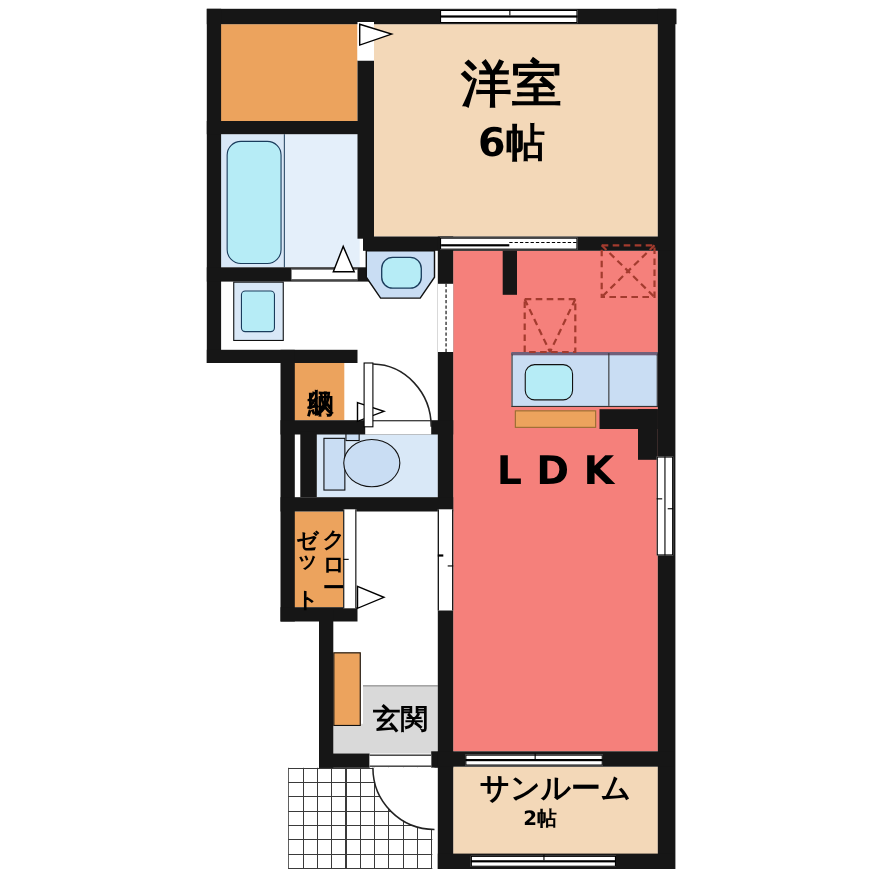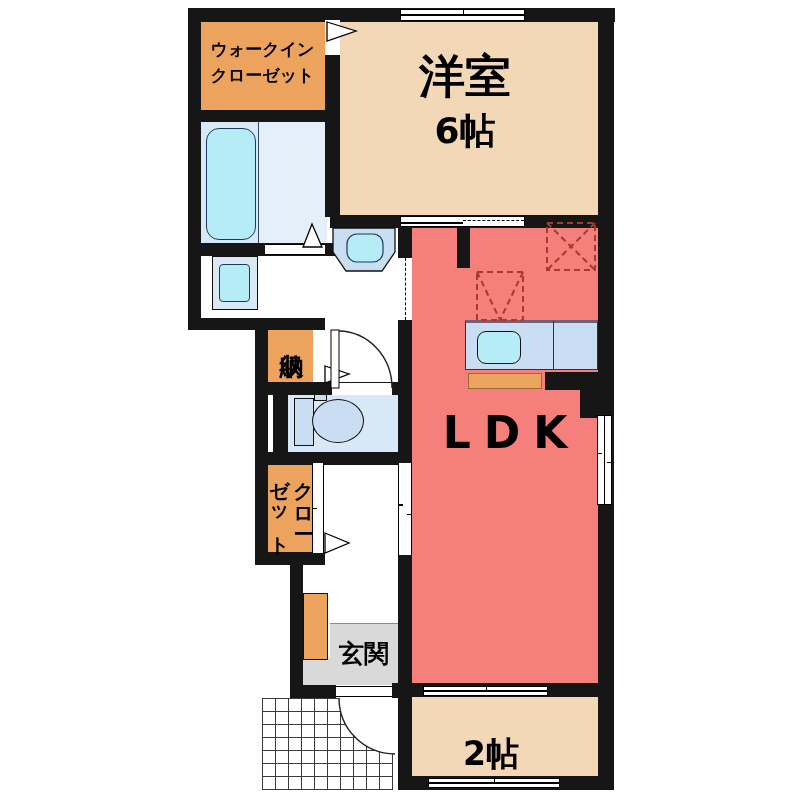--- a/index.html
+++ b/index.html
@@ -128,31 +128,28 @@
     <div class="tick-v" style="top:-2px;"></div>
   </div>
 
   <div class="abs opening win-h" style="left:428px;top:778px;width:132px;height:10px;">
     <div class="mid-h"></div>
     <div class="tick-v" style="top:-2px;"></div>
   </div>
 
   <div class="abs opening door-h" style="left:336px;top:686px;width:56px;height:11px;"></div>
 
-  <div class="lbl center" style="left:200px;top:36px;width:125px;font-size:17px;line-height:1.55;">
-    <div>ウォークイン</div>
-    <div>クローゼット</div>
-  </div>
 
   <div class="lbl center" style="left:340px;top:50px;width:250px;font-size:46px;">洋室</div>
   <div class="lbl center" style="left:340px;top:110px;width:250px;font-size:36px;">6帖</div>
 
-  <div class="lbl center" style="left:412px;top:408px;width:186px;font-size:44px;letter-spacing:13px;text-indent:13px;">LDK</div>
+  <div class="lbl center" style="left:412px;top:408px;width:186px;font-size:36px;letter-spacing:13px;text-indent:13px;">LDK</div>
 
-  <div class="lbl center" style="left:412px;top:735px;width:158px;font-size:33px;">2帖</div>
+  <div class="lbl center" style="left:412px;top:701px;width:186px;font-size:27px;">サンルーム</div>
+  <div class="lbl center" style="left:412px;top:735px;width:158px;font-size:18px;">2帖</div>
 
   <div class="lbl vert" style="left:277px;top:334px;font-size:24px;letter-spacing:2px;">収納</div>
 
   <div class="lbl vert" style="left:268px;top:467px;height:84px;font-size:20px;line-height:24px;letter-spacing:5px;">クローゼット</div>
 
   <div class="lbl center" style="left:330px;top:640px;width:68px;font-size:25px;">玄関</div>
 
   <svg id="ovl" width="800" height="800">
 
     <polygon class="pennant" points="327,22 356,31 327,41"></polygon>

